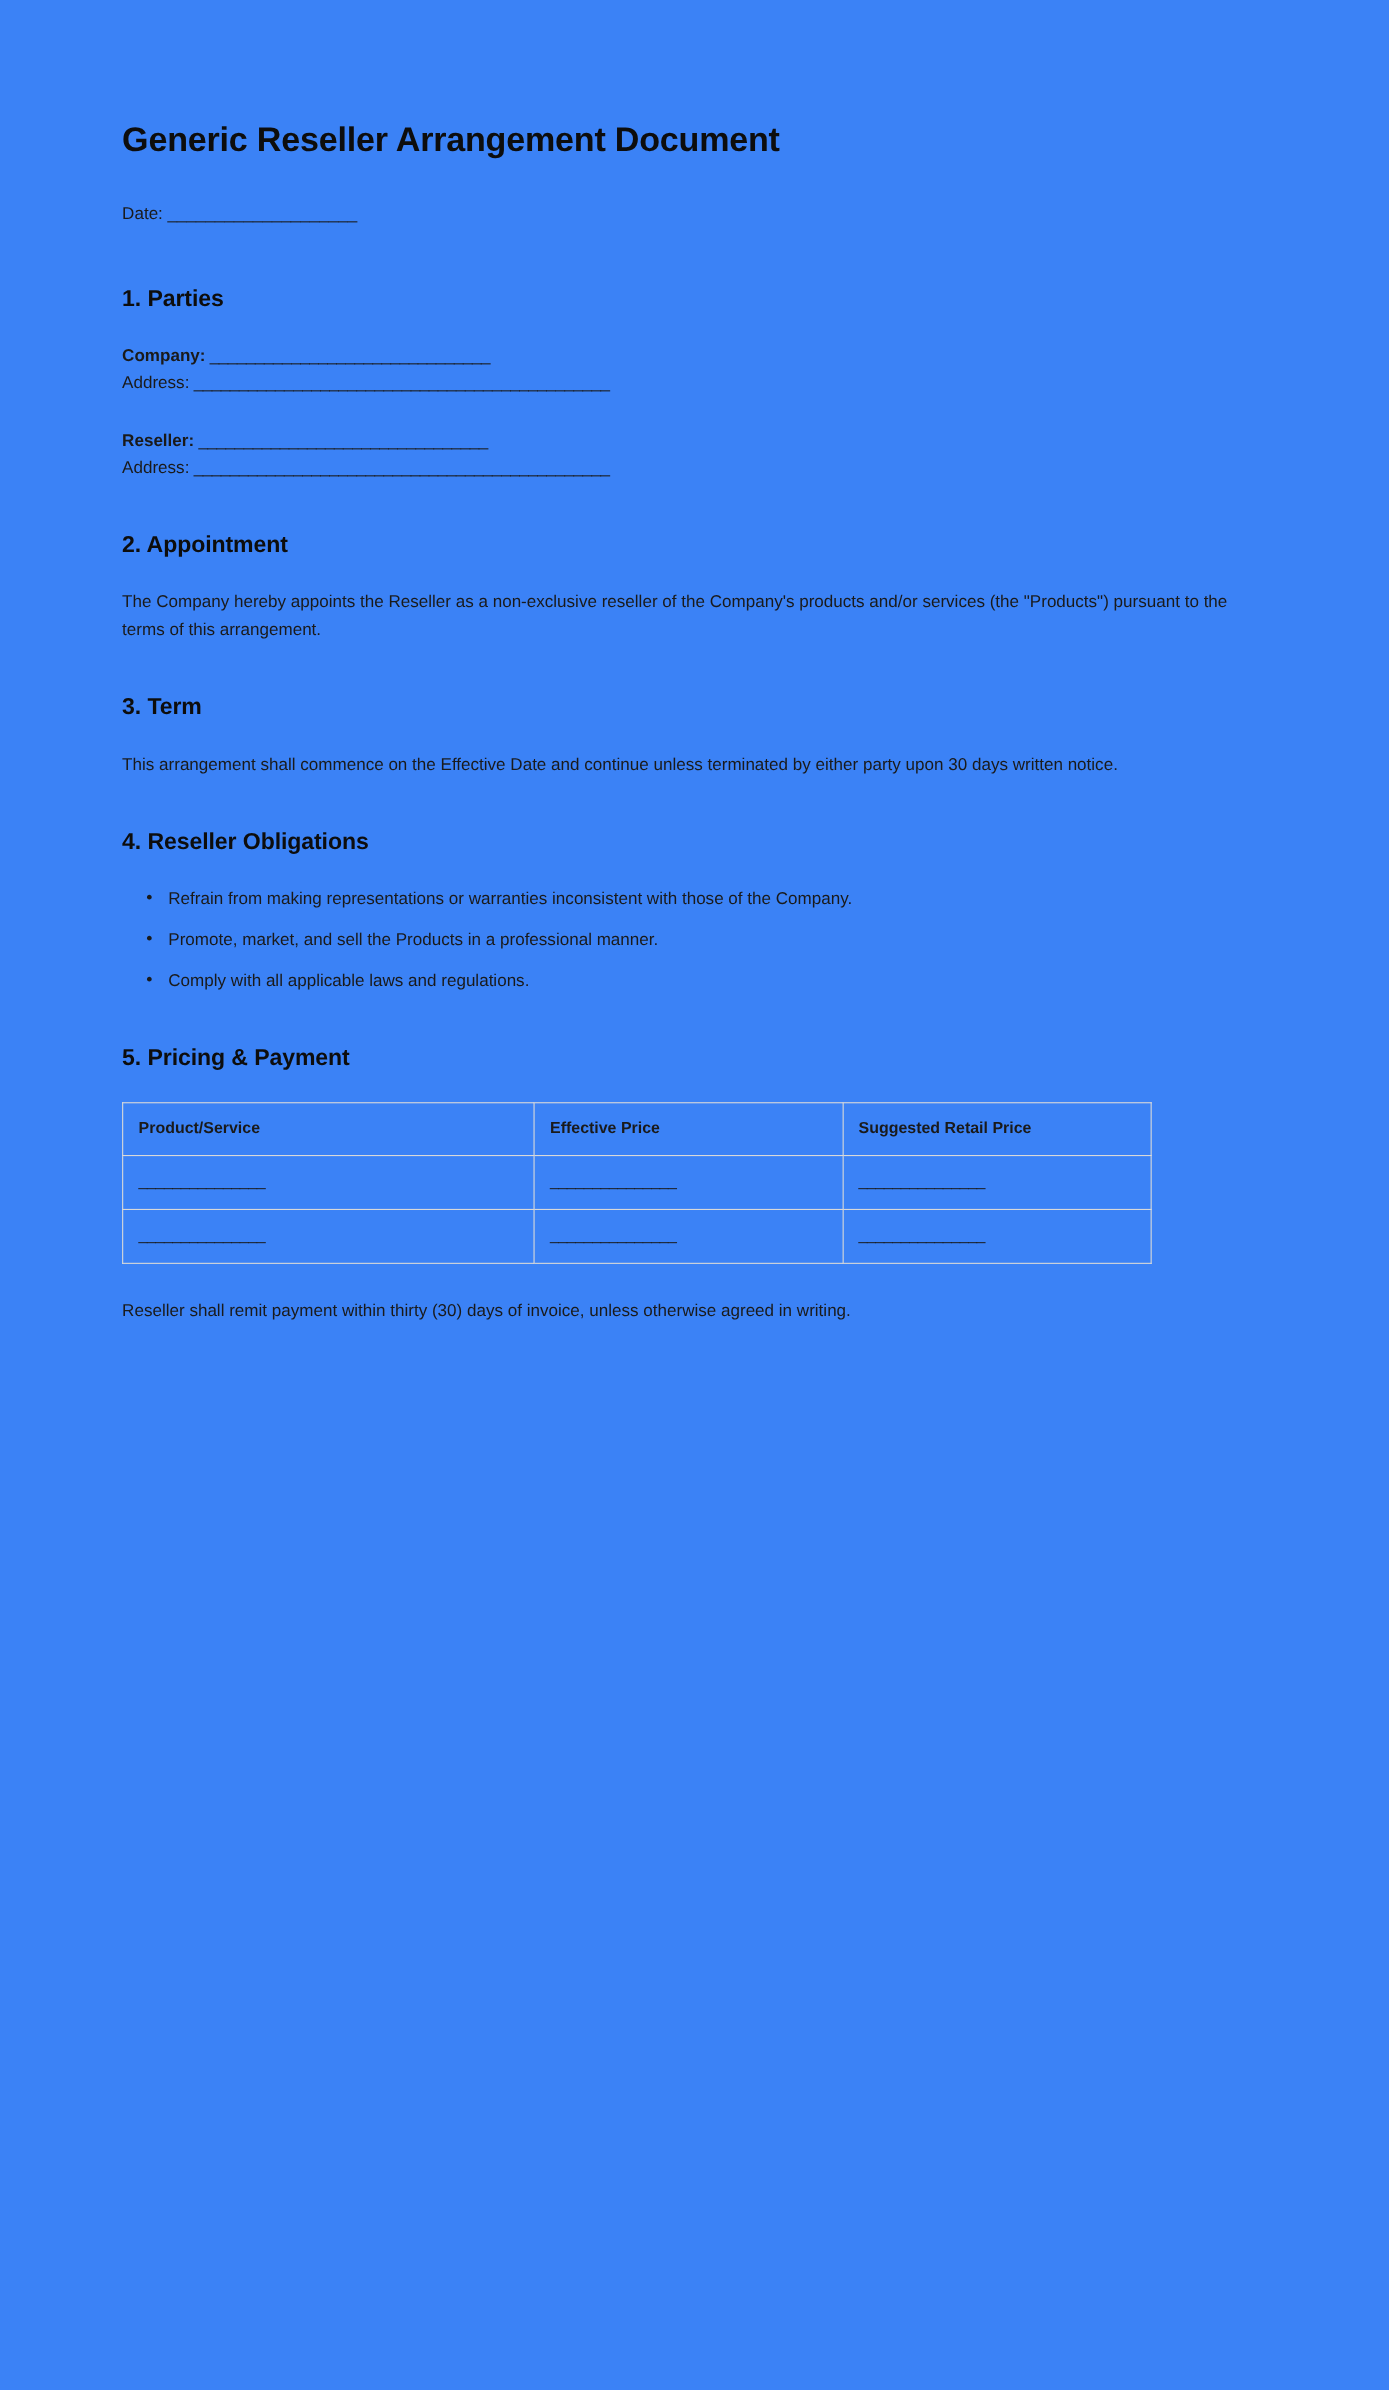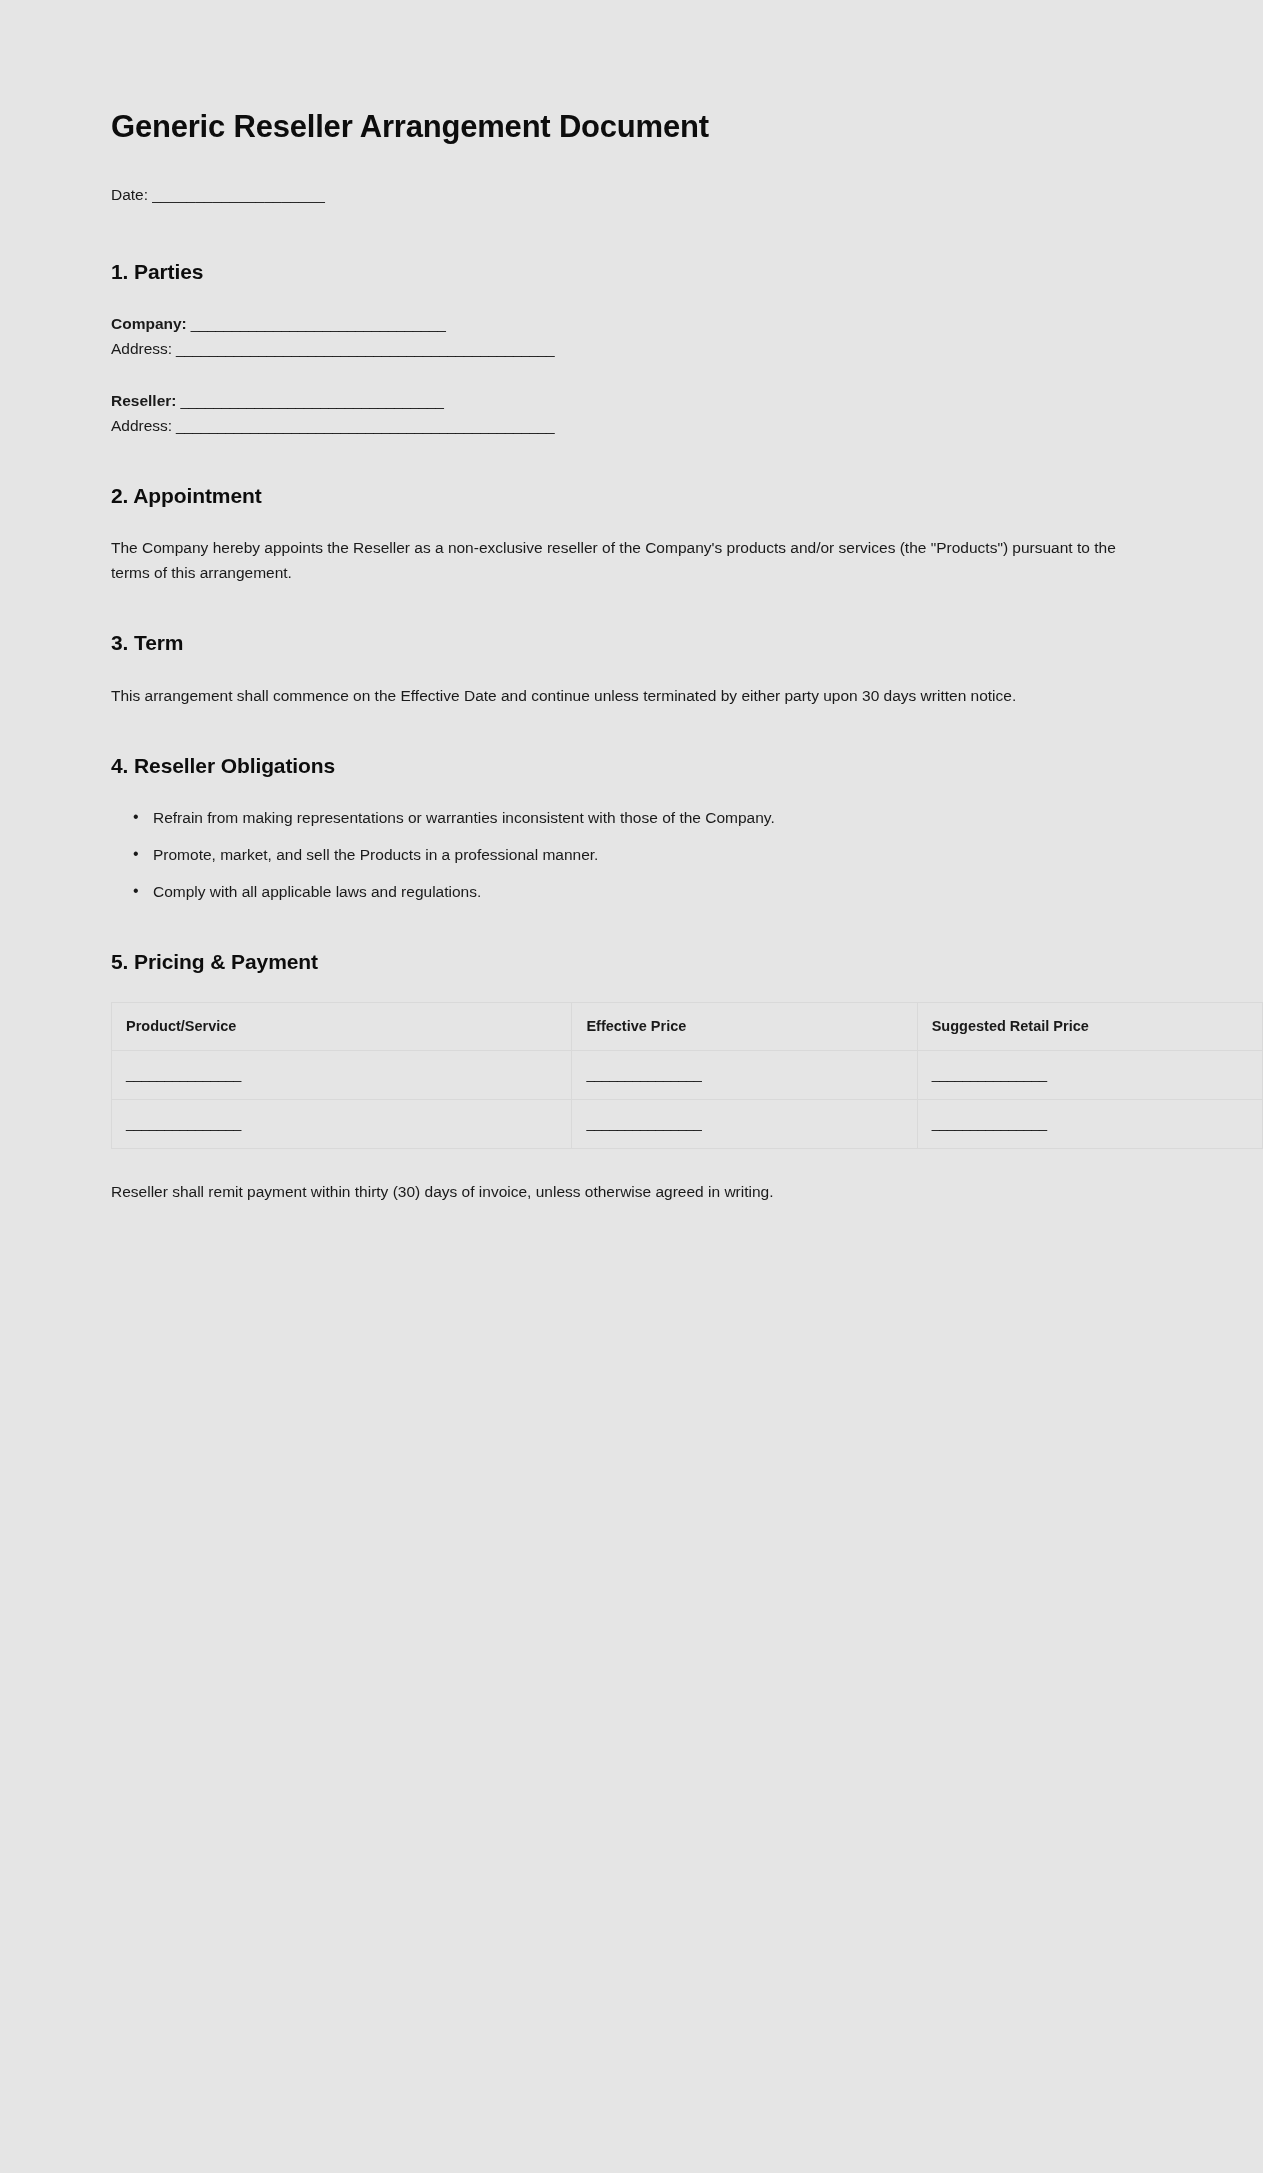--- a/index.html
+++ b/index.html
@@ -13,21 +13,21 @@
     min-height: 2173px;
     font-family: "Liberation Sans", sans-serif;
     color: #000000;
     -webkit-font-smoothing: antialiased;
   }
   .page {
     width: 1263px;
     min-height: 2173px;
     box-sizing: border-box;
     padding: 108px 0 0 0;
-    background: #e5e5e5;
+    background: #3b82f6;
     position: relative;
   }
   .content {
     margin-left: 111px;
     width: 1020px;
   }
   .doc-title {
     font-size: 31px;
     font-weight: 600;
     letter-spacing: -0.2px;
@@ -99,21 +99,21 @@
     content: "\2022";
     position: absolute;
     left: 0;
     top: -1px;
     font-size: 16px;
     line-height: 1.62;
     color: #1a1a1a;
   }
   table.pricing-table {
     border-collapse: collapse;
-    width: 1152px;
+    width: 936px;
     margin: 0 0 30px 0;
     table-layout: fixed;
   }
   table.pricing-table th,
   table.pricing-table td {
     border: 1px solid #d9d9d9;
     text-align: left;
     vertical-align: middle;
     padding: 13px 14px;
     font-size: 14.5px;

